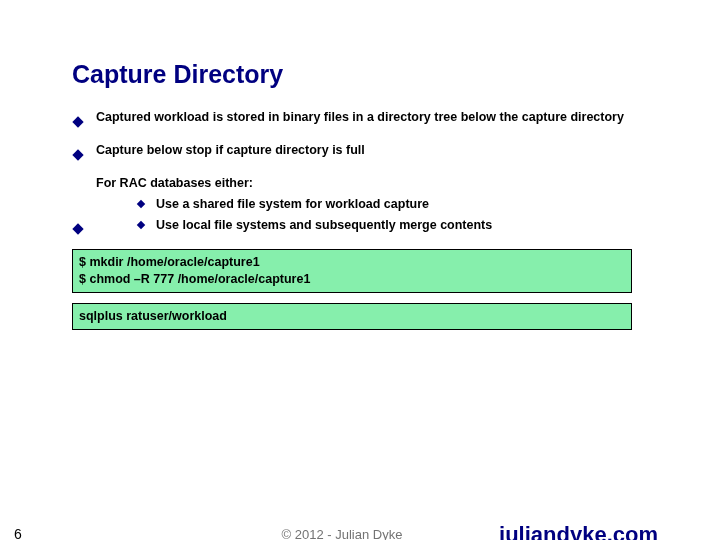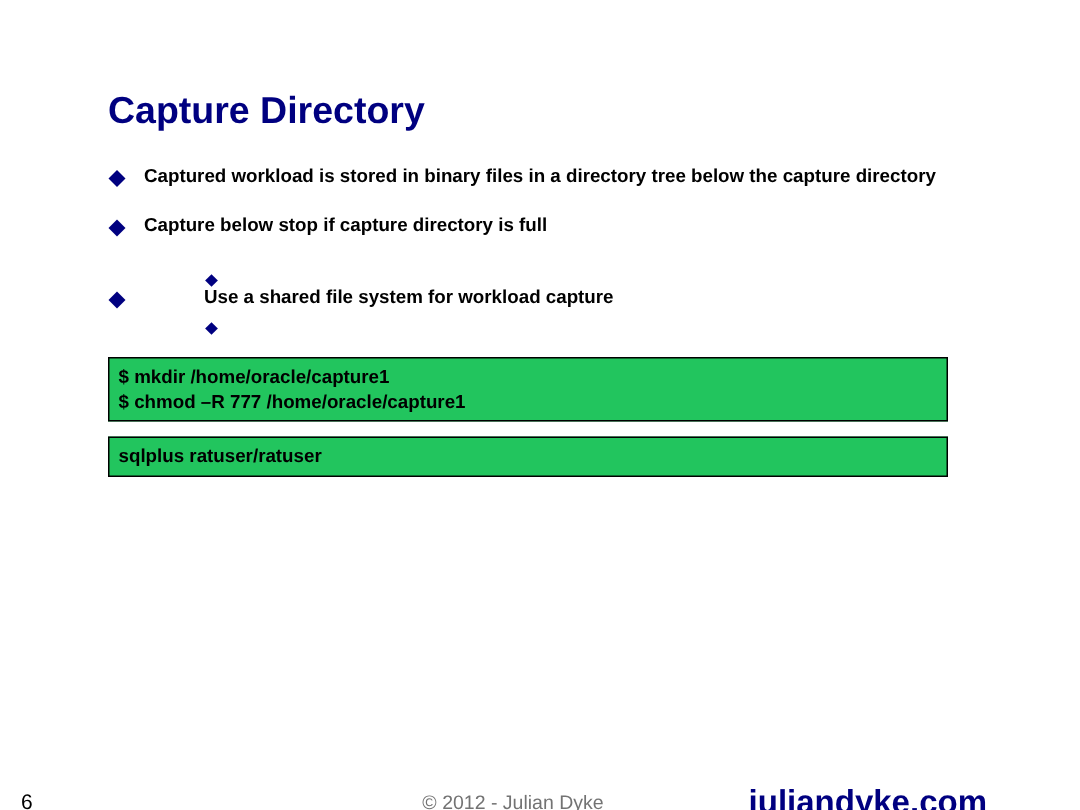--- a/index.html
+++ b/index.html
@@ -26,48 +26,47 @@
   }
   .content {
     width: 590px;
     font-size: 12.5px;
     color: #000;
     font-weight: bold;
     line-height: 1.35;
   }
   .b1 {
     display: flex;
-    align-items: center;
+    align-items: flex-end;
     margin-bottom: 16px;
   }
   .b1-tight { margin-bottom: 6px; }
   .b2 {
     display: flex;
     align-items: flex-start;
     margin-left: 40px;
     margin-top: 4px;
-    flex-direction: column;
   }
   .dia {
     flex: 0 0 auto;
     width: 8px; height: 8px;
     background: #000080;
     transform: rotate(45deg);
     margin: 4px 14px 0 2px;
   }
   .dia-s {
     flex: 0 0 auto;
     width: 6px; height: 6px;
     background: #000080;
     transform: rotate(45deg);
     margin: 5px 12px 0 2px;
   }
   .txt { flex: 1 1 auto; }
   .codebox {
-    background: #22c55e;
+    background: #86efac;
     border: 1px solid #000;
     font-weight: bold;
     font-size: 12.5px;
     padding: 4px 6px;
     margin: 6px 0 10px 0;
     white-space: pre-wrap;
     line-height: 1.35;
     width: 560px;
   }
   .pagenum {
@@ -110,34 +109,36 @@
     </div>
 
     <div class="b1">
       <span class="dia"></span>
       <span class="txt">Capture below stop if capture directory is full</span>
     </div>
 
     <div class="b1">
       <span class="dia"></span>
       <div class="txt">
+        <div>For RAC databases either:</div>
         <div class="b2">
           <span class="dia-s"></span>
           <span>Use a shared file system for workload capture</span>
         </div>
         <div class="b2">
           <span class="dia-s"></span>
+          <span>Use local file systems and subsequently merge contents</span>
         </div>
       </div>
     </div>
 
 
     <div class="codebox">$ mkdir /home/oracle/capture1
 $ chmod –R 777 /home/oracle/capture1</div>
-    <div class="codebox">sqlplus ratuser/ratuser</div>
+    <div class="codebox">sqlplus ratuser/workload</div>
 
   </div>
 
   <div class="pagenum">6</div>
   <div class="footer-center">© 2012 - Julian Dyke</div>
   <div class="footer-right">juliandyke.com</div>
 
 </div>
 
 </body></html>

